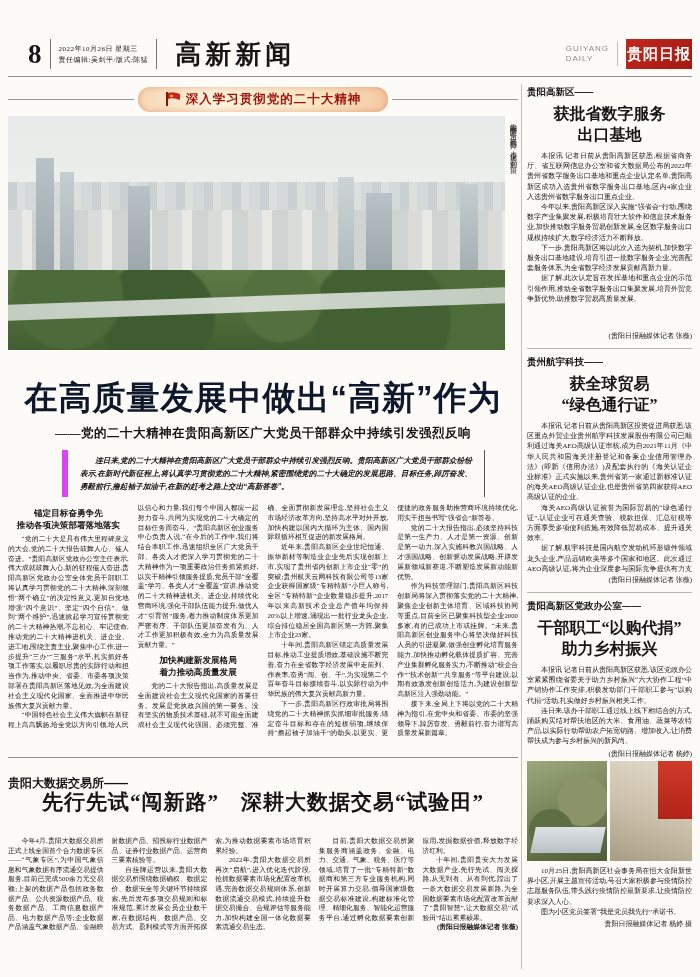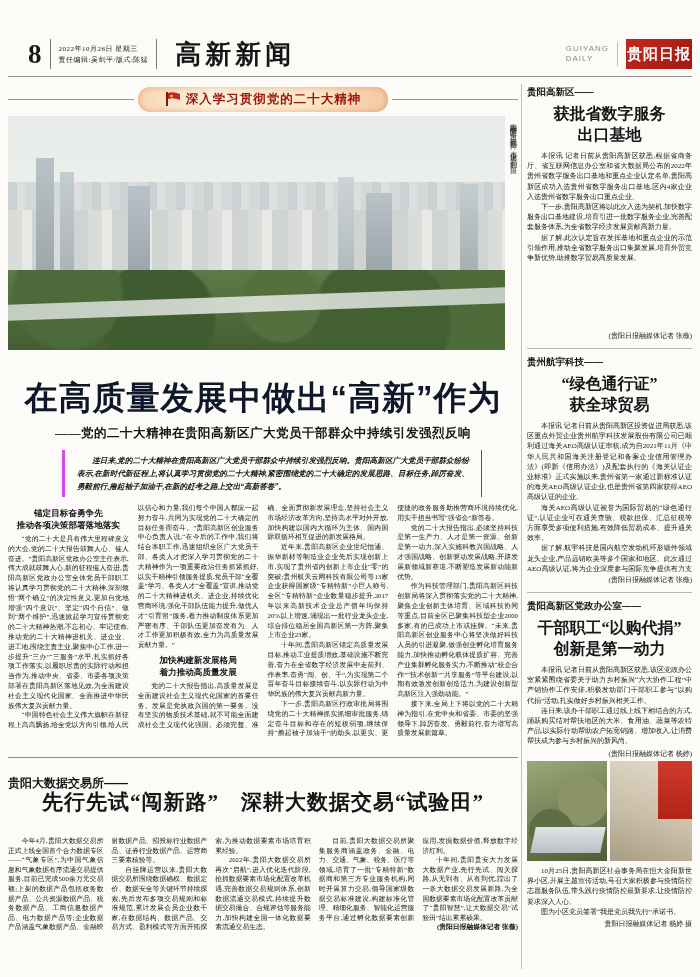--- a/index.html
+++ b/index.html
@@ -52,21 +52,21 @@
         background:linear-gradient(90deg,#cfd6cf,#dfe4dd 50%,#cdd5cf);opacity:.9;}
   .hero-caption{position:absolute;left:508px;top:118px;height:232px;writing-mode:vertical-rl;
         font-size:7px;color:#333;letter-spacing:1.5px;line-height:10px;}
   
   .headline{position:absolute;left:8px;top:376px;width:510px;text-align:center;
         font-family:"Liberation Sans","DejaVu Sans",sans-serif;font-weight:900;font-size:33px;
         letter-spacing:1px;margin:0;color:#0f172a;}
   .subhead{position:absolute;left:8px;top:425px;width:510px;text-align:center;
         font-weight:900;font-size:12.5px;letter-spacing:.5px;}
   .intro{position:absolute;left:62px;top:450px;width:392px;padding:4px 12px;
-        border-left:3px solid #d946ef;border-right:1px solid #555;
+        border-left:6px solid #d946ef;border-right:1px solid #555;
         font-style:italic;font-weight:700;font-size:7.6px;line-height:13px;text-align:justify;text-indent:2em;}
   
   .main-body{position:absolute;left:8px;top:503px;width:510px;height:242px;overflow:hidden;
         column-count:4;column-gap:9px;font-size:6.8px;line-height:9.8px;text-align:justify;}
   .main-body p{margin:0;text-indent:2em;}
   .sec-head{break-inside:avoid;text-align:center;font-family:"Liberation Sans",sans-serif;
         font-weight:900;font-size:8.6px;line-height:12px;margin:4px 0 3px;}
   .byline-inline{text-align:right;text-indent:0 !important;font-weight:700;}
   .rule-h{position:absolute;left:8px;top:757px;width:510px;border-top:1px solid #8f8d89;}
   
@@ -198,50 +198,51 @@
   <aside class="sidebar">
 
     <div>
       <div class="sb-kicker">贵阳高新区——</div>
       <div class="sb-headline">
         <span style="display:block">获批省数字服务</span>
         <span style="display:block">出口基地</span>
       </div>
       <div class="sb-body" style="height:178px">
         <p>本报讯 记者日前从贵阳高新区获悉,根据省商务厅、省互联网信息办公室和省大数据局公布的2022年贵州省数字服务出口基地和重点企业认定名单,贵阳高新区成功入选贵州省数字服务出口基地,区内4家企业入选贵州省数字服务出口重点企业。</p>
+        <p>今年以来,贵阳高新区深入实施“强省会”行动,围绕数字产业集聚发展,积极培育壮大软件和信息技术服务业,加快推动数字服务贸易创新发展,全区数字服务出口规模持续扩大,数字经济活力不断释放。</p>
         <p>下一步,贵阳高新区将以此次入选为契机,加快数字服务出口基地建设,培育引进一批数字服务企业,完善配套服务体系,为全省数字经济发展贡献高新力量。</p>
         <p>据了解,此次认定旨在发挥基地和重点企业的示范引领作用,推动全省数字服务出口集聚发展,培育外贸竞争新优势,助推数字贸易高质量发展。</p>
       </div>
       <div class="sb-byline">(贵阳日报融媒体记者 张薇)</div>
     </div>
 
     <div class="sb-rule"></div>
 
     <div>
       <div class="sb-kicker">贵州航宇科技——</div>
       <div class="sb-headline">
+        <span style="display:block">获全球贸易</span>
         <span style="display:block">“绿色通行证”</span>
-        <span style="display:block">获全球贸易</span>
       </div>
       <div class="sb-body" style="height:152px">
         <p>本报讯 记者日前从贵阳高新区投资促进局获悉,该区重点外贸企业贵州航宇科技发展股份有限公司已顺利通过海关AEO高级认证审核,成为自2021年11月《中华人民共和国海关注册登记和备案企业信用管理办法》(即新《信用办法》)及配套执行的《海关认证企业标准》正式实施以来,贵州省第一家通过新标准认证的海关AEO高级认证企业,也是贵州省第四家获得AEO高级认证的企业。</p>
         <p>海关AEO高级认证被誉为国际贸易的“绿色通行证”,认证企业可在通关查验、税款担保、汇总征税等方面享受多项便利措施,有效降低贸易成本、提升通关效率。</p>
         <p>据了解,航宇科技是国内航空发动机环形锻件领域龙头企业,产品远销欧美等多个国家和地区。此次通过AEO高级认证,将为企业深度参与国际竞争提供有力支撑。</p>
 
       </div>
       <div class="sb-byline">(贵阳日报融媒体记者 张薇)</div>
     </div>
 
     <div class="sb-rule"></div>
 
     <div>
       <div class="sb-kicker">贵阳高新区党政办公室——</div>
       <div class="sb-headline">
         <span style="display:block">干部职工“以购代捐”</span>
-        <span style="display:block">创新是第一动力</span>
+        <span style="display:block">助力乡村振兴</span>
       </div>
       <div class="sb-body" style="height:82px">
         <p>本报讯 记者日前从贵阳高新区获悉,该区党政办公室紧紧围绕省委关于助力乡村振兴“六大协作工程”中产销协作工作安排,积极发动部门干部职工参与“以购代捐”活动,扎实做好乡村振兴相关工作。</p>
         <p>连日来,该办干部职工通过线上线下相结合的方式,踊跃购买结对帮扶地区的大米、食用油、蔬菜等农特产品,以实际行动帮助农户拓宽销路、增加收入,让消费帮扶成为参与乡村振兴的新风尚。</p>
       </div>
       <div class="sb-byline">(贵阳日报融媒体记者 杨婷)</div>
     </div>
 
     <div class="sb-photos">
       <div class="sb-photo sb-photo-1">

